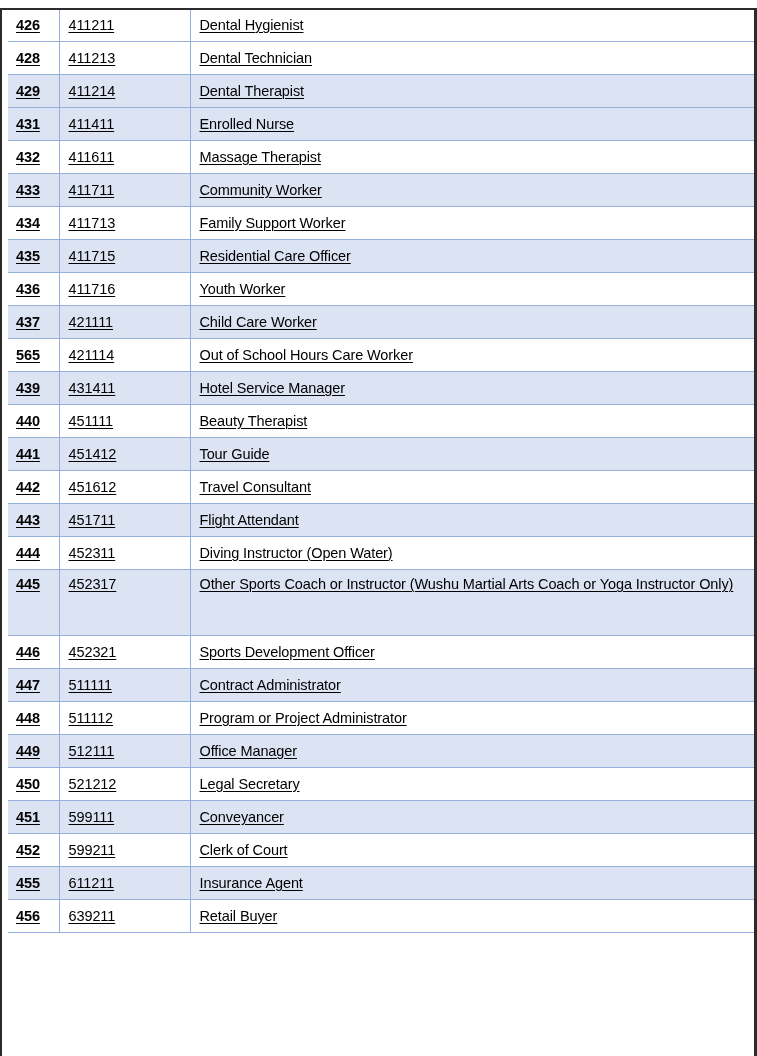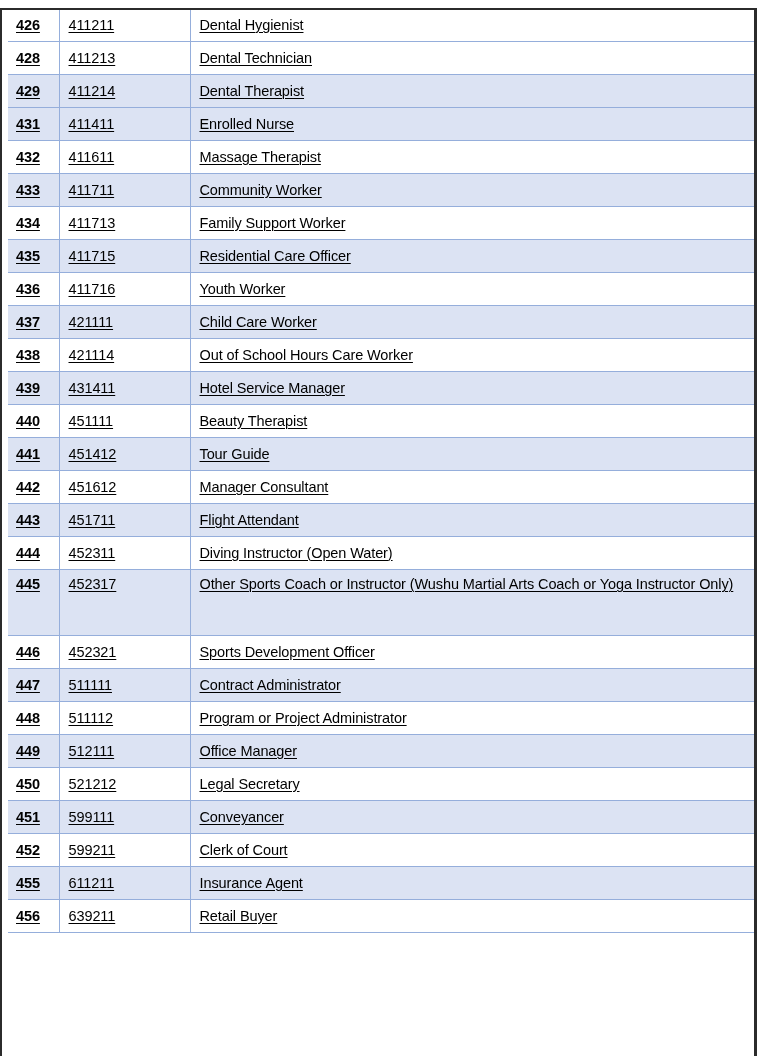--- a/index.html
+++ b/index.html
@@ -156,21 +156,21 @@
           <td class="cell-index"><span class="u">436</span></td>
           <td class="cell-code"><span class="u">411716</span></td>
           <td class="cell-name"><span class="u">Youth Worker</span></td>
         </tr>
         <tr class="occ-row shaded">
           <td class="cell-index"><span class="u">437</span></td>
           <td class="cell-code"><span class="u">421111</span></td>
           <td class="cell-name"><span class="u">Child Care Worker</span></td>
         </tr>
         <tr class="occ-row plain">
-          <td class="cell-index"><span class="u">438</span></td>
+          <td class="cell-index"><span class="u">565</span></td>
           <td class="cell-code"><span class="u">421114</span></td>
           <td class="cell-name"><span class="u">Out of School Hours Care Worker</span></td>
         </tr>
         <tr class="occ-row shaded">
           <td class="cell-index"><span class="u">439</span></td>
           <td class="cell-code"><span class="u">431411</span></td>
           <td class="cell-name"><span class="u">Hotel Service Manager</span></td>
         </tr>
         <tr class="occ-row plain">
           <td class="cell-index"><span class="u">440</span></td>
@@ -178,21 +178,21 @@
           <td class="cell-name"><span class="u">Beauty Therapist</span></td>
         </tr>
         <tr class="occ-row shaded">
           <td class="cell-index"><span class="u">441</span></td>
           <td class="cell-code"><span class="u">451412</span></td>
           <td class="cell-name"><span class="u">Tour Guide</span></td>
         </tr>
         <tr class="occ-row plain">
           <td class="cell-index"><span class="u">442</span></td>
           <td class="cell-code"><span class="u">451612</span></td>
-          <td class="cell-name"><span class="u">Manager Consultant</span></td>
+          <td class="cell-name"><span class="u">Travel Consultant</span></td>
         </tr>
         <tr class="occ-row shaded">
           <td class="cell-index"><span class="u">443</span></td>
           <td class="cell-code"><span class="u">451711</span></td>
           <td class="cell-name"><span class="u">Flight Attendant</span></td>
         </tr>
         <tr class="occ-row plain">
           <td class="cell-index"><span class="u">444</span></td>
           <td class="cell-code"><span class="u">452311</span></td>
           <td class="cell-name"><span class="u">Diving Instructor (Open Water)</span></td>

